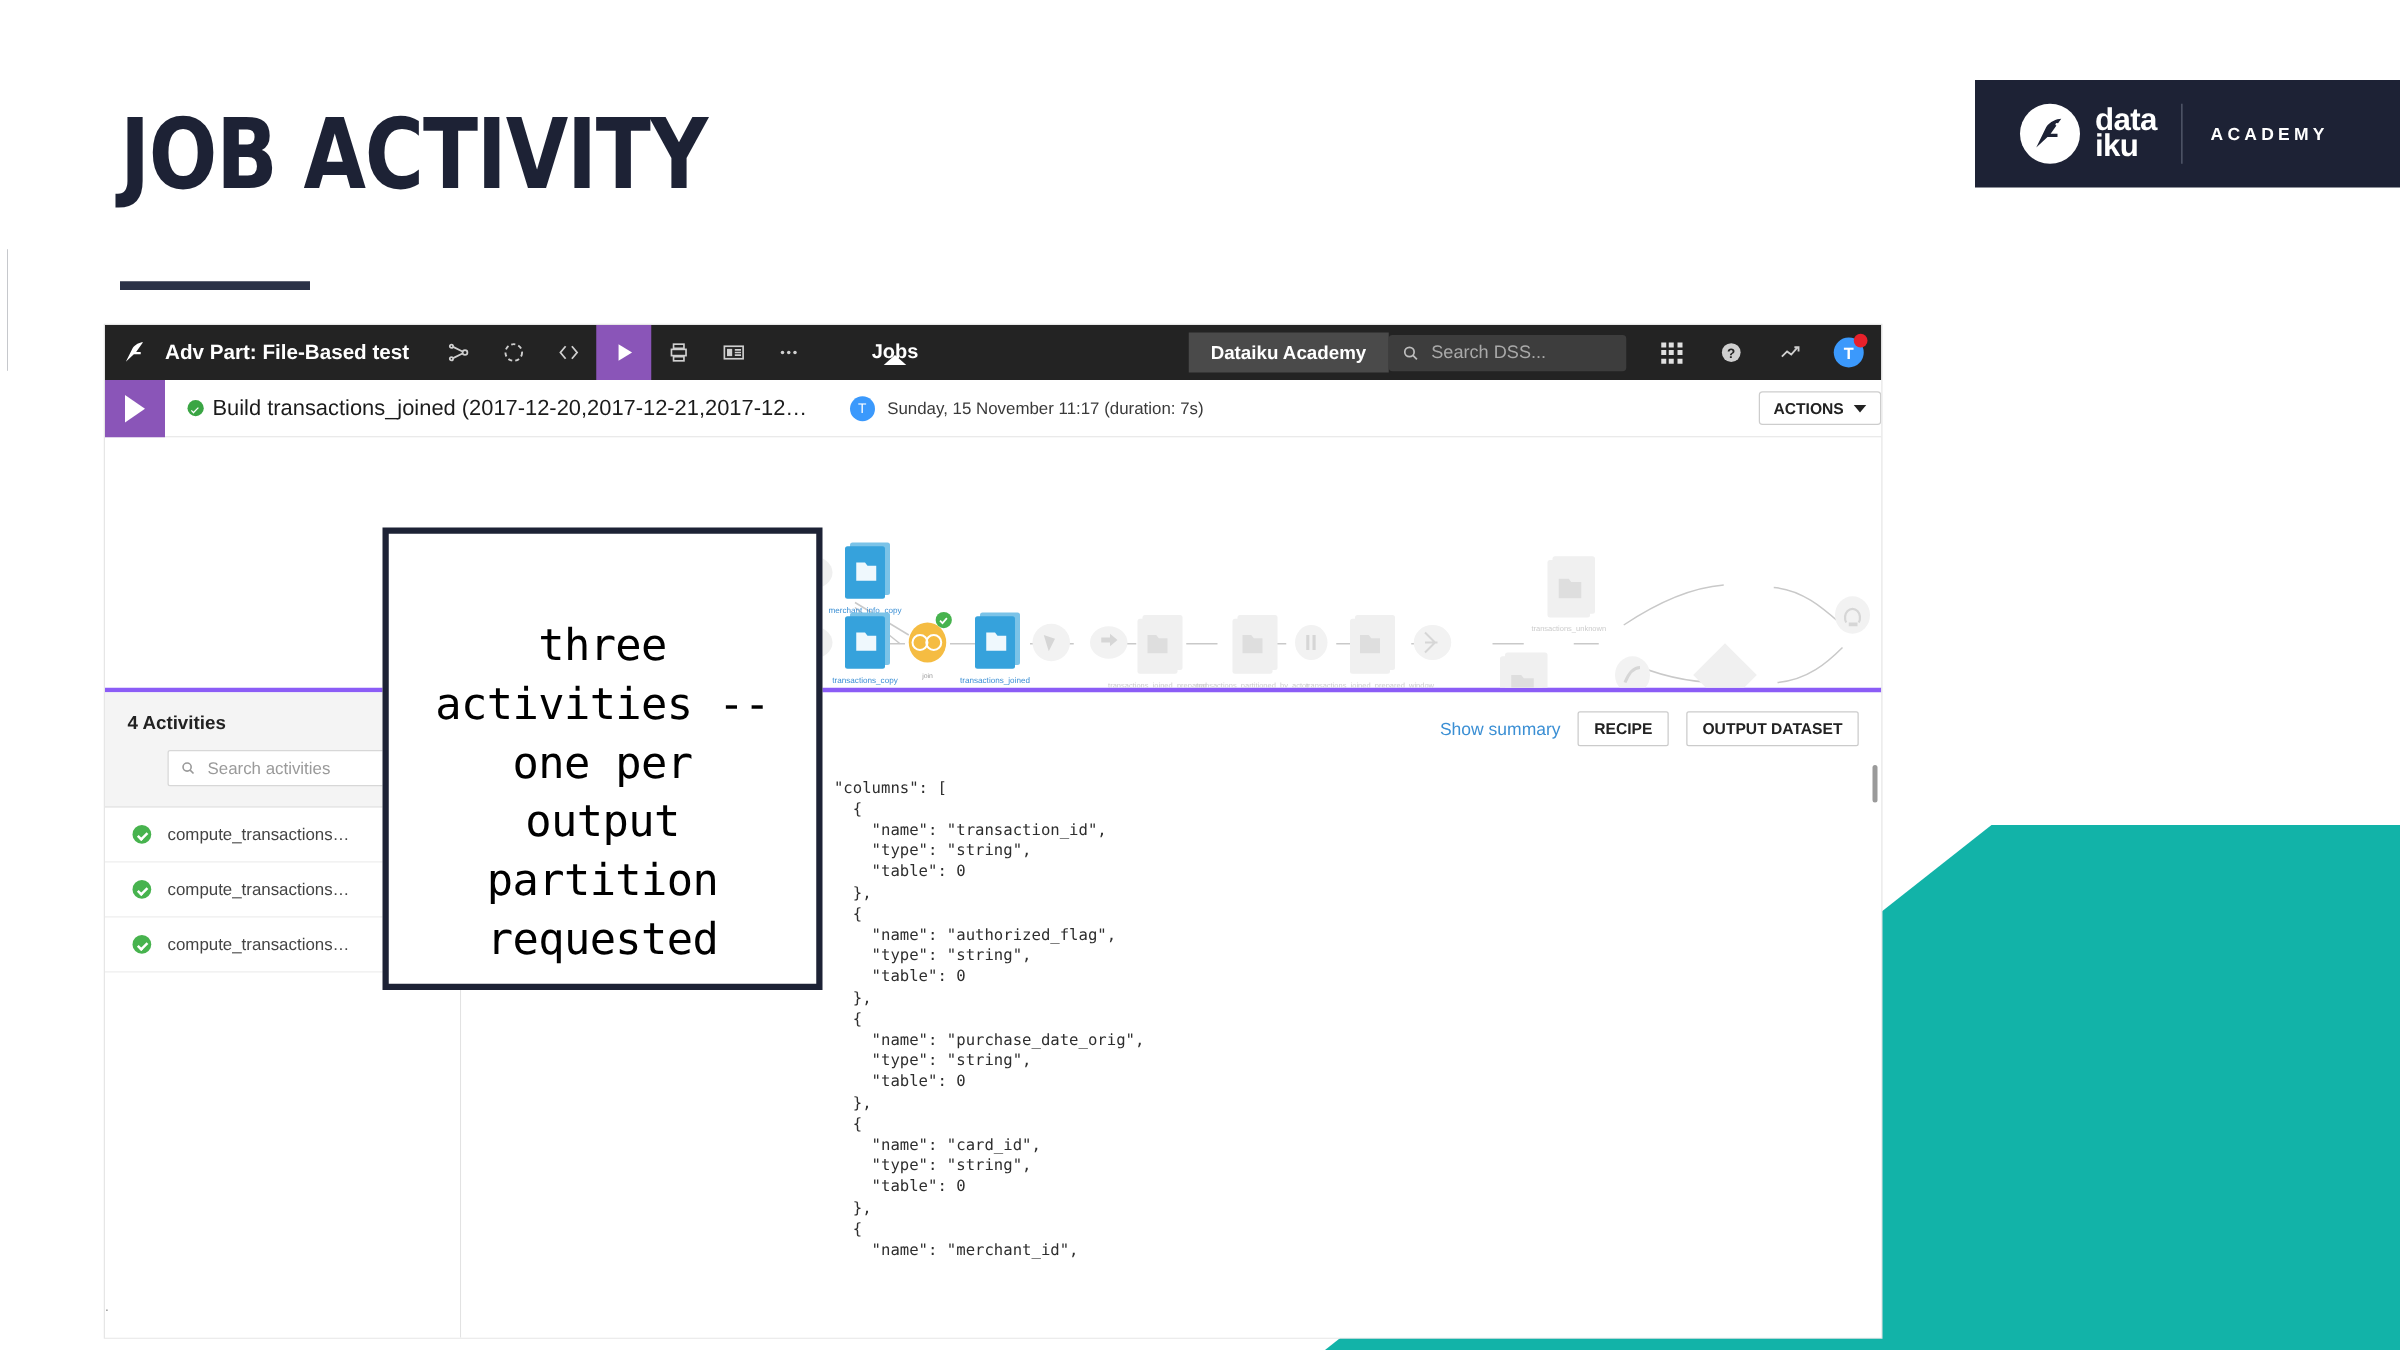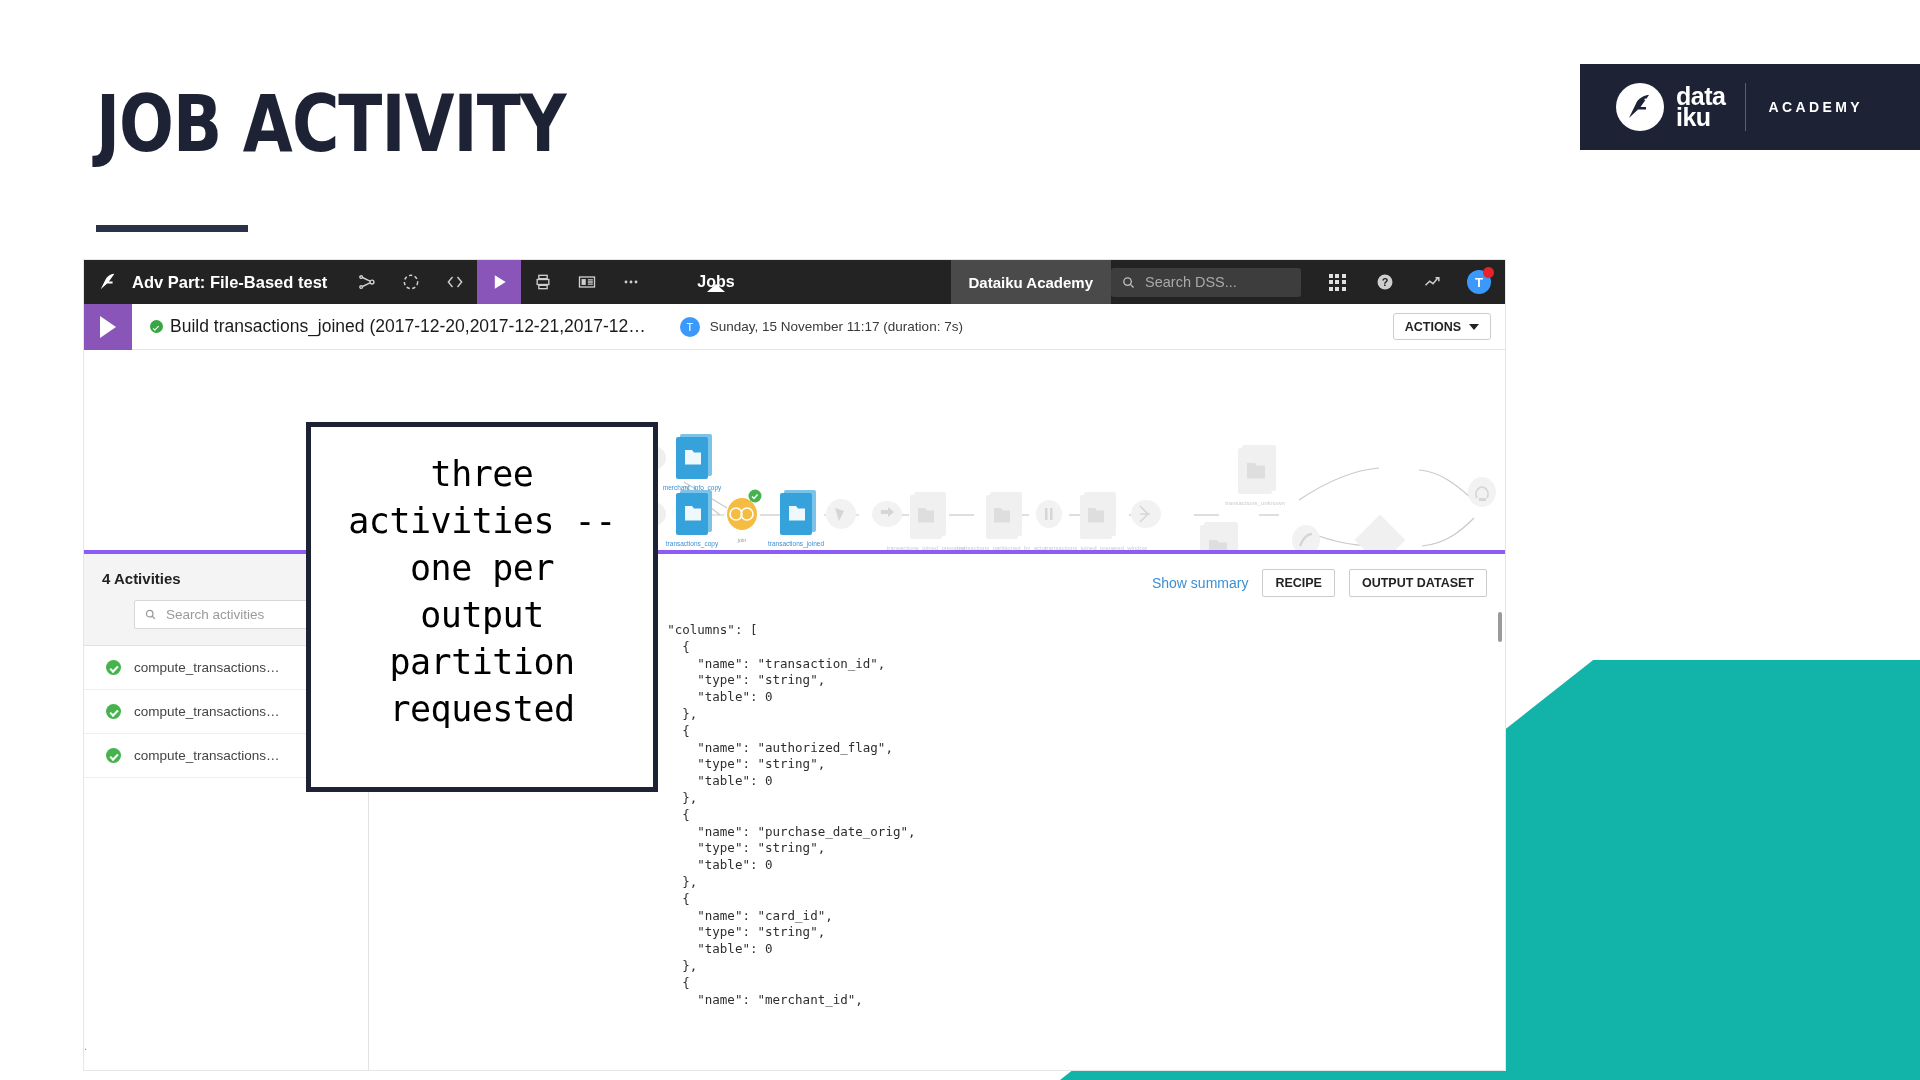--- a/index.html
+++ b/index.html
@@ -73,21 +73,21 @@
   .nav-ic.active { background:#8a55b8; color:#fff; }
   .nav-jobs { font-size:16px; font-weight:700; color:#fff; margin-left: 34px; position:relative; padding: 0 10px;}
   .nav-jobs .caret {
     position:absolute; left:50%; bottom:-1px; transform:translateX(-50%);
     width:0;height:0;border-left:9px solid transparent;border-right:9px solid transparent;
     border-bottom:8px solid #fff;
   }
   .nav-spacer { flex: 1; }
   .nav-acad {
     background:#4a4a4a; color:#fff; font-size:15px; font-weight:700;
-    height:44px; display:flex; align-items:center; padding: 0 18px; white-space:nowrap;
+    height:32px; display:flex; align-items:center; padding: 0 18px; white-space:nowrap;
   }
   .nav-search {
     background:#3d3d3d; height:29px; width: 190px; border-radius:3px; 
     display:flex; align-items:center; color:#a9a9a9; font-size:14.5px; padding-left:10px; gap:9px;
   }
   .nav-search svg{width:15px;height:15px;}
   .nav-right { display:flex; align-items:center; gap: 4px; padding: 0 14px 0 14px; }
   .grid-ic { display:grid; grid-template-columns:repeat(3,4px); grid-gap:2.5px; }
   .grid-ic i { width:4px;height:4px;background:#e0e0e0;display:block; }
   .avatar-wrap { position:relative; width:24px;height:24px; margin-left:8px;}
@@ -100,21 +100,21 @@
   
   .job-head { height: 46px; display:flex; align-items:center; border-bottom:1px solid #e4e4e4; background:#fff;}
   .job-run { width:48px; height:46px; background:#8a55b8; display:flex;align-items:center;justify-content:center;}
   .job-run .tri { width:0;height:0;border-left:16px solid #fff;border-top:11px solid transparent;border-bottom:11px solid transparent; }
   .job-title { display:flex; align-items:center; gap:7px; margin-left:18px; font-size:17.5px; color:#1b1b1b; font-weight:500; white-space:nowrap;}
   .ok-dot { width:13px;height:13px;border-radius:50%;background:#3aa544;position:relative;flex:none;}
   .ok-dot::after{content:"";position:absolute;left:3.4px;top:5.6px;width:5px;height:2.4px;border-left:1.8px solid #fff;border-bottom:1.8px solid #fff;transform:rotate(-45deg);}
   .job-meta { display:flex; align-items:center; gap:10px; margin-left:34px; font-size:13.5px; color:#3a3a3a; }
   .job-meta .av { width:20px;height:20px;border-radius:50%;background:#3b99fc;color:#fff;font-size:11px;display:flex;align-items:center;justify-content:center;}
   .actions-btn {
-    margin-left:auto; margin-right: 14px; border:1px solid #cdcdcd; border-radius:3px;
+    margin-left:auto; border:1px solid #cdcdcd; border-radius:3px;
     height:27px; padding: 0 11px; display:flex; align-items:center; gap:8px;
     font-size:12.5px; font-weight:700; color:#222; background:#fff;
   }
   .actions-btn .cv { width:0;height:0;border-left:5px solid transparent;border-right:5px solid transparent;border-top:6px solid #222;}
 
   
   .flow { position:relative; height: 200px; background:#fff; }
   .flow svg { position:absolute; left:0; top:0; }
 
   
@@ -146,21 +146,21 @@
   }
   .scroll-tick { position:absolute; right: 3px; top: 58px; width:4px; height:30px; background:#9a9a9a; border-radius:2px;}
 
   
   .callout {
     position:absolute; left: 306px; top: 422px; width: 352px; height: 370px;
     background:#fff; border: 5px solid #1d2235; z-index: 20;
   }
   .callout-txt {
     font-family:"DejaVu Sans Mono", monospace; font-size: 35px; line-height: 47px;
-    text-align:center; color:#000; padding-top: 24px; white-space:pre-line; letter-spacing:-0.5px;
+    text-align:center; color:#000; padding-top: 67px; white-space:pre-line; letter-spacing:-0.5px;
   }
   .callout-tail { position:absolute; left: -64px; top: 198px; width: 70px; height: 100px; z-index:21; }
 
   .footer-dot { position:absolute; left: 84px; bottom: 28px; font-size: 11px; color:#8a8a8a; z-index:6;}
 </style>
 </head>
 <body>
 
 <div id="slide">
 

